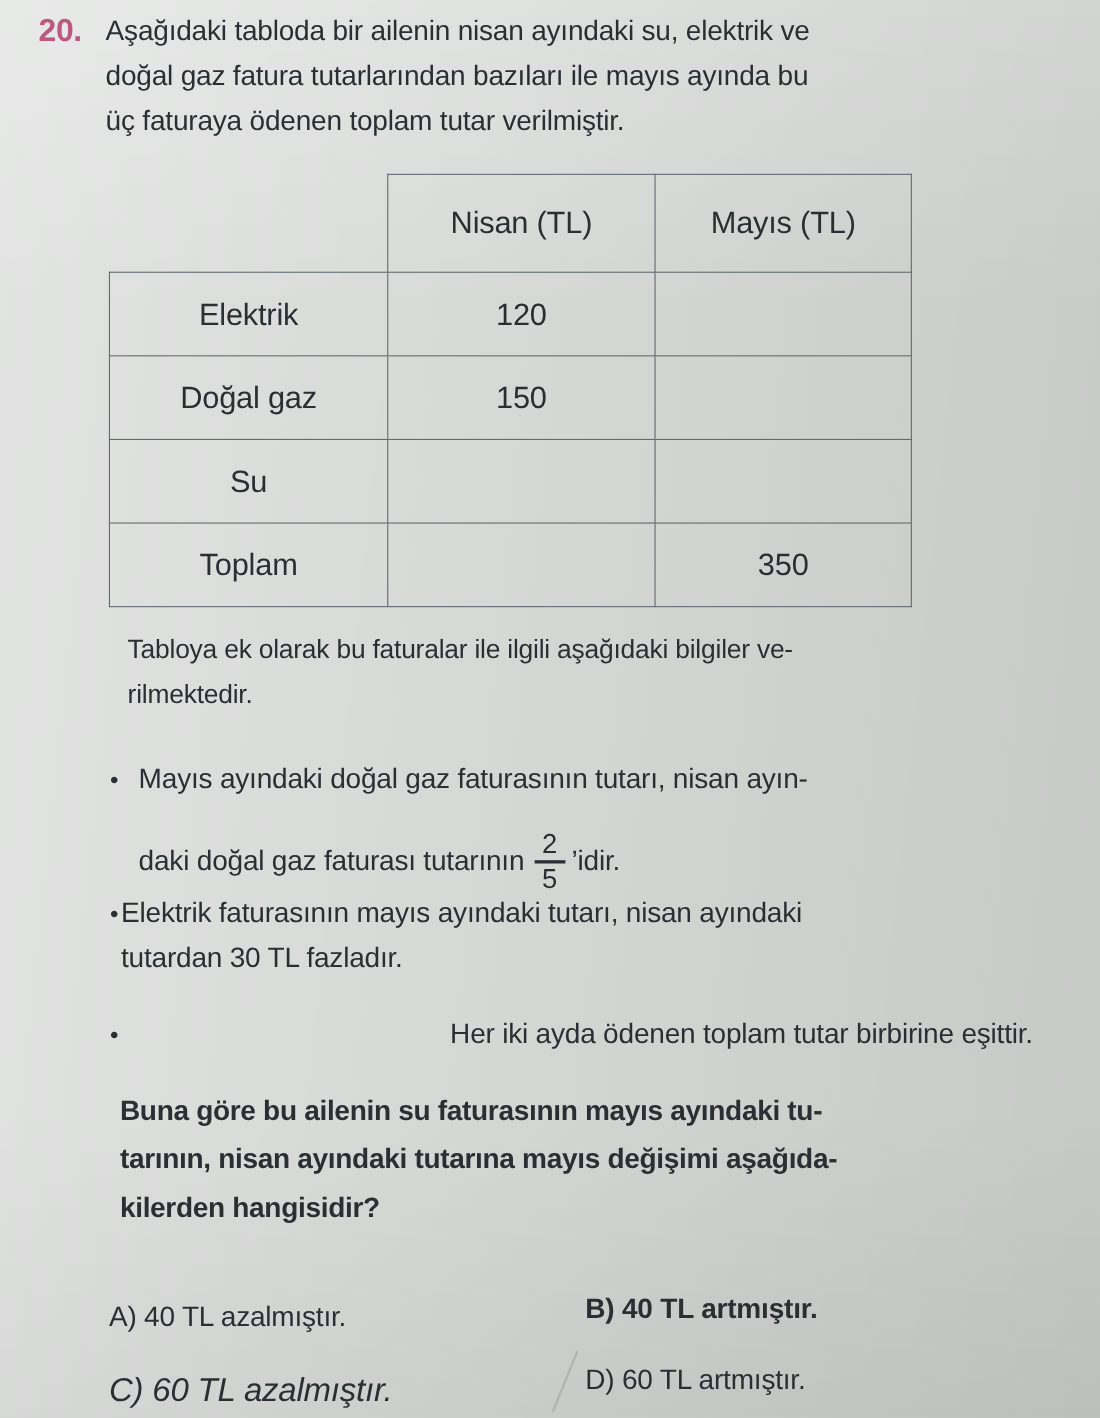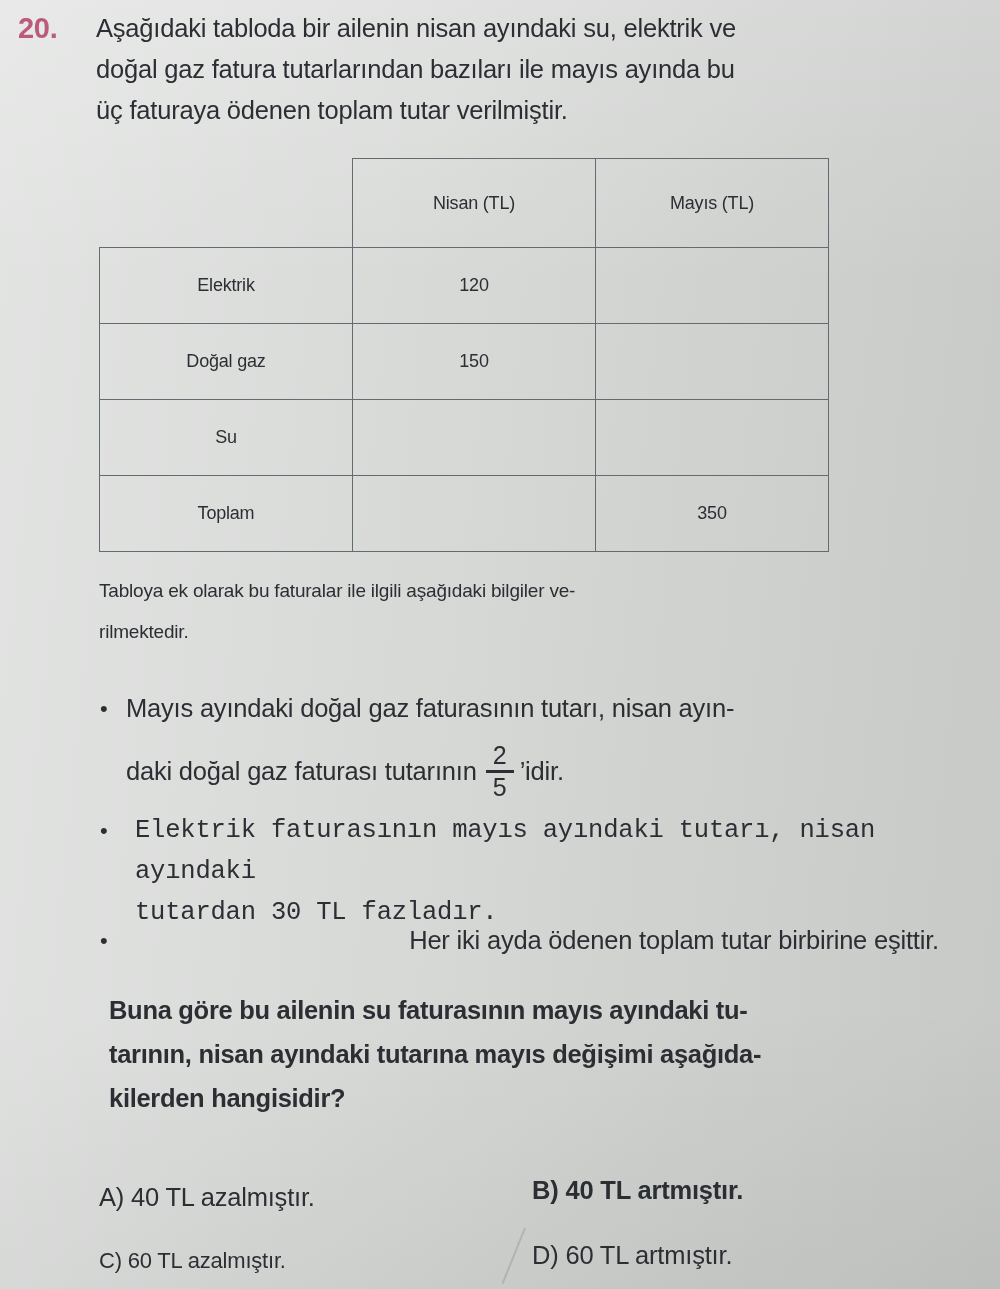--- a/index.html
+++ b/index.html
@@ -29,21 +29,21 @@
 
   
   .stem {
     position: absolute;
     left: 18px;
     top: 8px;
     width: 900px;
   }
   .qnum {
     position: absolute;
-    left: 0;
+    left: 17px;
     top: 4px;
     font-size: 29px;
     font-weight: bold;
     color: #bb5a7e;
     letter-spacing: -0.3px;
   }
   .stem-text {
     margin-left: 78px;
     font-size: 25.5px;
     line-height: 41px;
@@ -55,21 +55,21 @@
     position: absolute;
     left: 99px;
     top: 158px;
     width: 729px;
     height: 390px;
   }
   table.bills {
     border-collapse: collapse;
     width: 729px;
     table-layout: fixed;
-    font-size: 18px;
+    font-size: 28px;
     letter-spacing: -0.2px;
   }
   table.bills col.c0 { width: 253px; }
   table.bills col.c1 { width: 243px; }
   table.bills col.c2 { width: 233px; }
 
   table.bills td, table.bills th {
     border: 1px solid #646b70;
     height: 76px;
     text-align: center;
@@ -135,44 +135,44 @@
       </tr>
       <tr>
         <td>Toplam</td>
         <td></td>
         <td>350</td>
       </tr>
     </tbody>
   </table>
 </div>
 
-<div style="position:absolute; left:99px; top:570px; width:840px; font-size:19px; line-height:41px; letter-spacing:-0.2px;">
+<div style="position:absolute; left:116px; top:570px; width:840px; font-size:24px; line-height:41px; letter-spacing:-0.2px;">
   <span>Tabloya ek olarak bu faturalar ile ilgili aşağıdaki bilgiler ve-</span><br>
   <span>rilmektedir.</span>
 </div>
 
 <div style="position:absolute; left:99px; top:688px; width:840px; font-size:25.5px; line-height:41px; letter-spacing:-0.2px;">
   <span style="position:absolute; left:1px; top:0px; font-size:22px;">•</span>
   <div style="margin-left:27px;">
     <span>Mayıs ayındaki doğal gaz faturasının tutarı, nisan ayın-</span>
-    <div style="display:flex; align-items:center; margin-top:14px; white-space:nowrap;">
+    <div style="display:flex; align-items:center; margin-top:26px; white-space:nowrap;">
       <span>daki doğal gaz faturası tutarının</span>
       <span style="display:inline-flex; flex-direction:column; align-items:center; margin:0 6px 0 9px; line-height:1; font-size:25px;">
         <span style="padding:0 3px 2px;">2</span>
         <span style="display:block; width:28px; height:2.5px; background:#2b2f33;"></span>
         <span style="padding:2px 3px 0;">5</span>
       </span>
       <span>’idir.</span>
     </div>
   </div>
 </div>
 
 <div style="position:absolute; left:99px; top:810px; width:840px; font-size:25.5px; line-height:41px; letter-spacing:-0.2px;">
   <span style="position:absolute; left:1px; top:0px; font-size:22px;">•</span>
-  <div style="margin-left:36px;font-family:Liberation Mono, monospace;">
+  <div style="margin-left:11px;">
     <span>Elektrik faturasının mayıs ayındaki tutarı, nisan ayındaki</span><br>
     <span>tutardan 30 TL fazladır.</span>
   </div>
 </div>
 
 <div style="position:absolute; left:99px; top:920px; width:840px; font-size:25.5px; line-height:41px; letter-spacing:-0.2px;">
   <span style="position:absolute; left:1px; top:0px; font-size:22px;">•</span>
   <div style="margin-left:27px;text-align:right;">
     <span>Her iki ayda ödenen toplam tutar birbirine eşittir.</span>
   </div>
@@ -187,21 +187,21 @@
 <div style="position:absolute; left:99px; top:1183px; font-size:25.5px; letter-spacing:-0.2px;">
   <span>A)</span>
   <span>40 TL azalmıştır.</span>
 </div>
 
 <div style="position:absolute; left:532px; top:1176px; font-size:25.5px; letter-spacing:-0.2px;font-weight:bold;">
   <span>B)</span>
   <span>40 TL artmıştır.</span>
 </div>
 
-<div style="position:absolute; left:99px; top:1248px; font-size:22px; letter-spacing:-0.2px;">
+<div style="position:absolute; left:99px; top:1248px; font-size:30px; letter-spacing:-0.2px;font-style:italic;">
   <span>C)</span>
   <span>60 TL azalmıştır.</span>
 </div>
 
 <div style="position:absolute; left:532px; top:1241px; font-size:25.5px; letter-spacing:-0.2px;">
   <span>D)</span>
   <span>60 TL artmıştır.</span>
 </div>
 
 <div style="position:absolute; left:524px; top:1228px; width:2px; height:60px; background:#9aa0a4; opacity:0.55; transform:rotate(22deg); transform-origin:top center;"></div>

